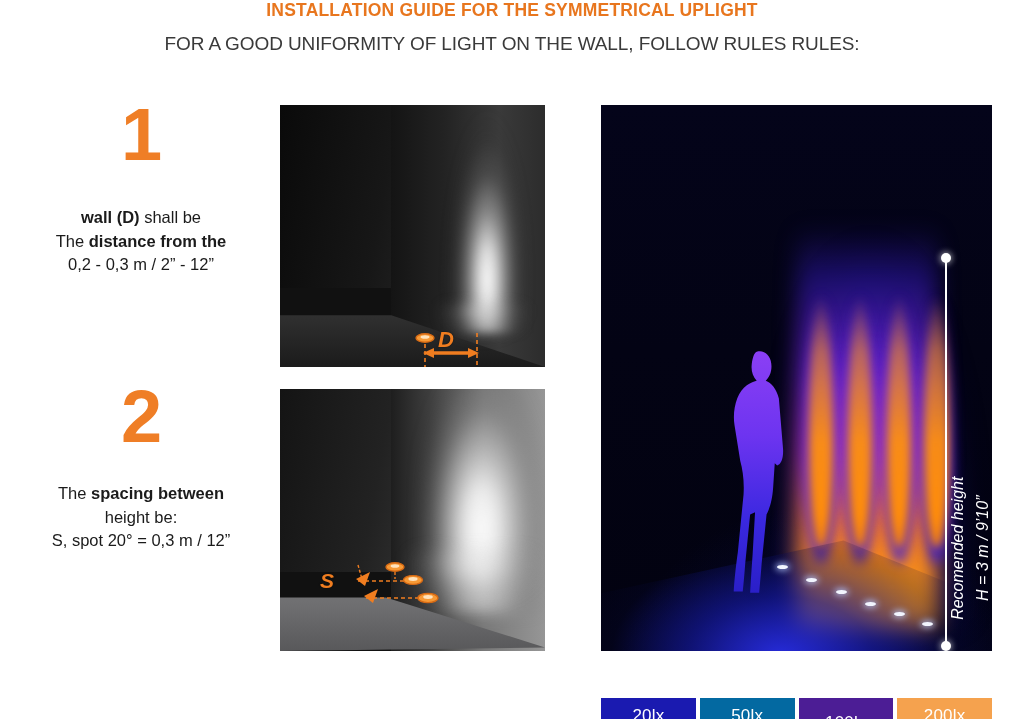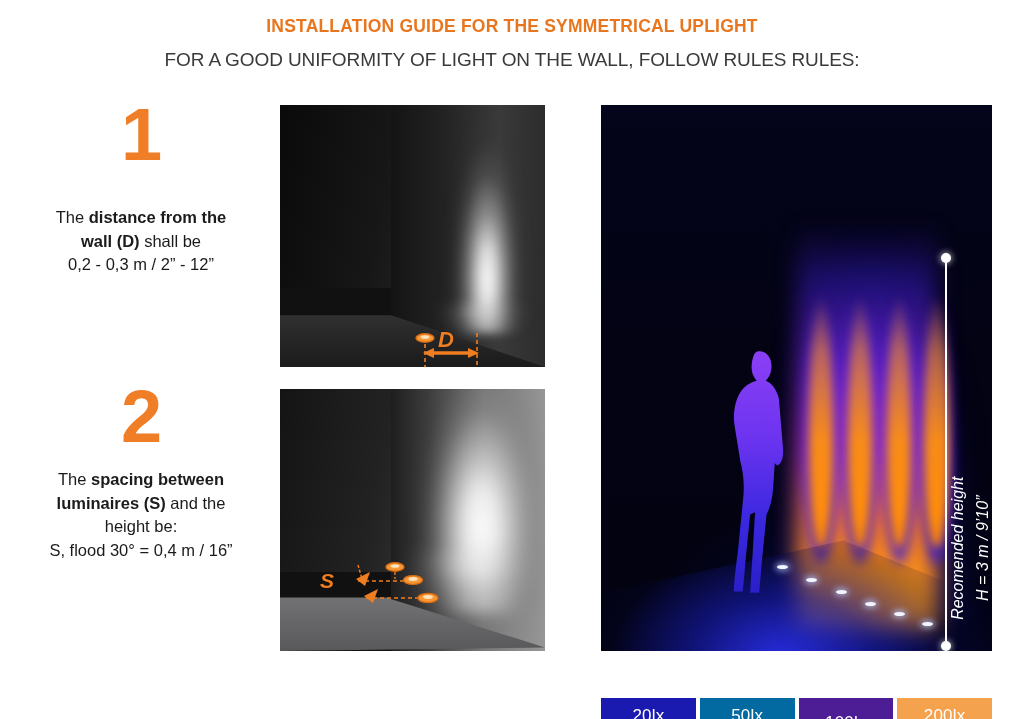--- a/index.html
+++ b/index.html
@@ -18,21 +18,20 @@
 
   
   #header {
     position: absolute;
     left: 0; top: 0;
     width: 1024px;
     text-align: center;
   }
   #guide-title {
     margin: 0;
-    padding-top: 16px;
     font-size: 17.5px;
     font-weight: bold;
     letter-spacing: 0.2px;
     color: #e8761e;
   }
   #guide-subtitle {
     margin: 0;
     padding-top: 12px;
     font-size: 19px;
     font-weight: 400;
@@ -57,21 +56,21 @@
     color: #ef7e26;
     letter-spacing: -1px;
   }
   .rule-text {
     margin-top: 14px;
     font-size: 16.5px;
     line-height: 1.42;
     color: #1b1b1b;
   }
   #rule-1 .rule-text { margin-top: 36px; }
-  #rule-2 .rule-text { margin-top: 16px; }
+  #rule-2 .rule-text { margin-top: 30px; }
   .rule-text b { font-weight: bold; }
   .rule-line { display: block; }
 
   
   .photo {
     position: absolute;
     overflow: hidden;
     background: #111111;
   }
   #photo-distance {
@@ -328,33 +327,32 @@
 <body>
 
 <div id="header">
   <h1 id="guide-title" style="color: rgb(232, 118, 30);">INSTALLATION GUIDE FOR THE SYMMETRICAL UPLIGHT</h1>
   <h2 id="guide-subtitle">FOR A GOOD UNIFORMITY OF LIGHT ON THE WALL, FOLLOW RULES RULES:</h2>
 </div>
 
 <div class="rule-block" id="rule-1">
   <div class="rule-number" style="color: rgb(239, 126, 38);">1</div>
   <div class="rule-text" id="rule-1-text">
+      <span class="rule-line"><b>wall (D)</b><span> shall be</span></span>
       <span class="rule-line"><span>The </span><b>distance from the</b></span>
-      <span class="rule-line"><b>wall (D)</b><span> shall be</span></span>
       <span class="rule-line"><span>0,2 - 0,3 m / 2” - 12”</span></span>
     </div>
 </div>
 
 <div class="rule-block" id="rule-2">
   <div class="rule-number" style="color: rgb(239, 126, 38);">2</div>
   <div class="rule-text" id="rule-2-text">
       <span class="rule-line"><span>The </span><b>spacing between</b></span>
-      <span class="rule-line"><b>luminaires (S)</b><span> and the</span></span>
       <span class="rule-line"><span>height be:</span></span>
-      <span class="rule-line"><span>S, flood 30° = 0,4 m / 16”</span></span>
+      <span class="rule-line"><span>S, spot 20° = 0,3 m / 12”</span></span>
     </div>
 </div>
 
 <div class="photo" id="photo-distance">
   <div class="room-backwall"></div>
   <div class="room-rightwall"></div>
   <div class="room-beam"></div>
   <div class="room-floor"></div>
   <div class="room-beam-floor"></div>
 

